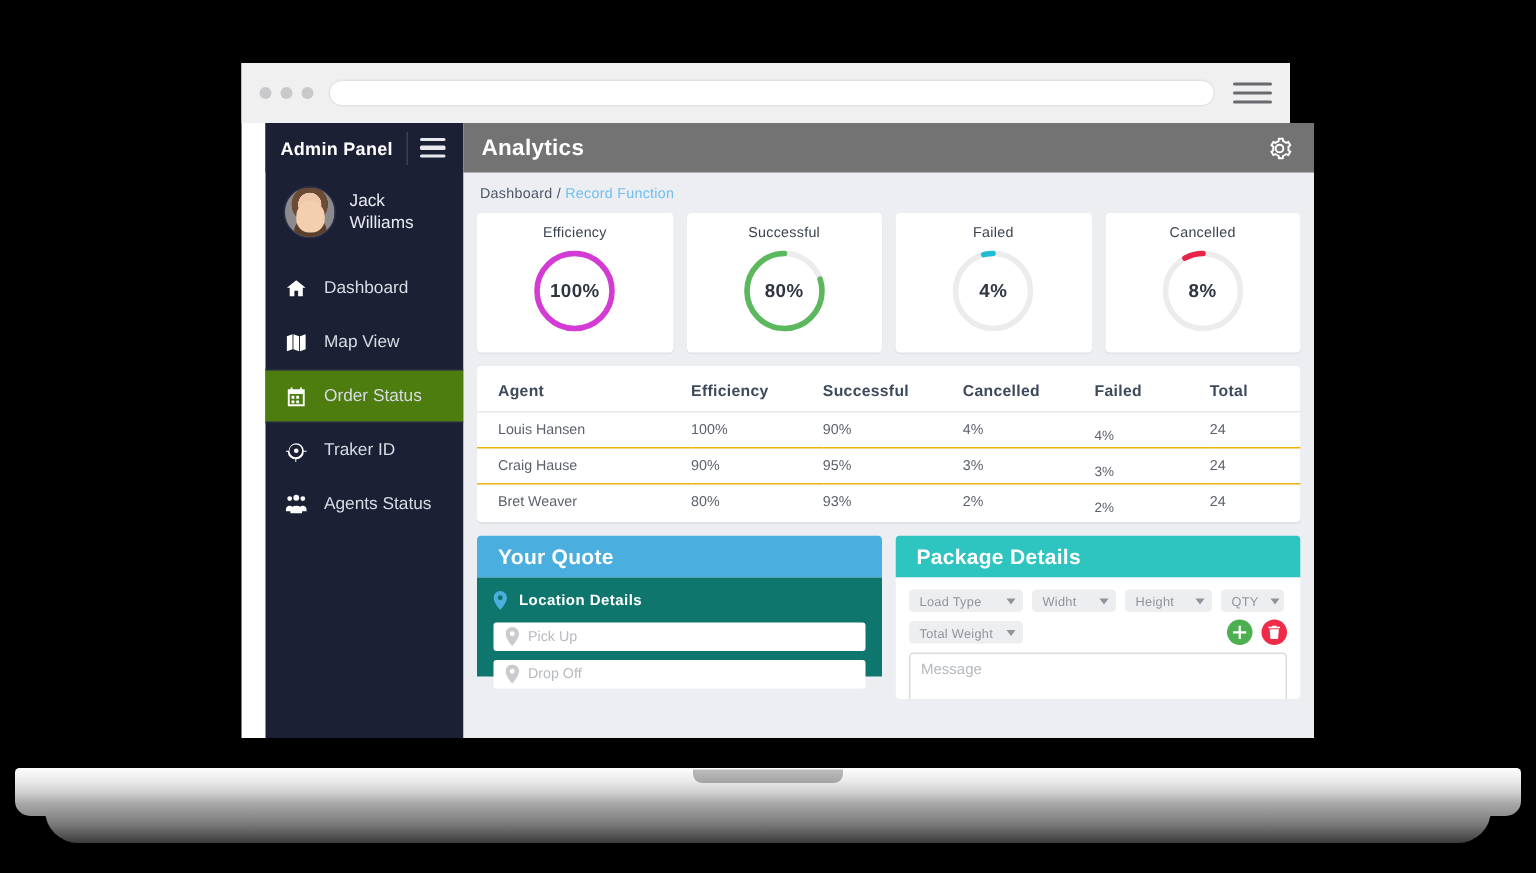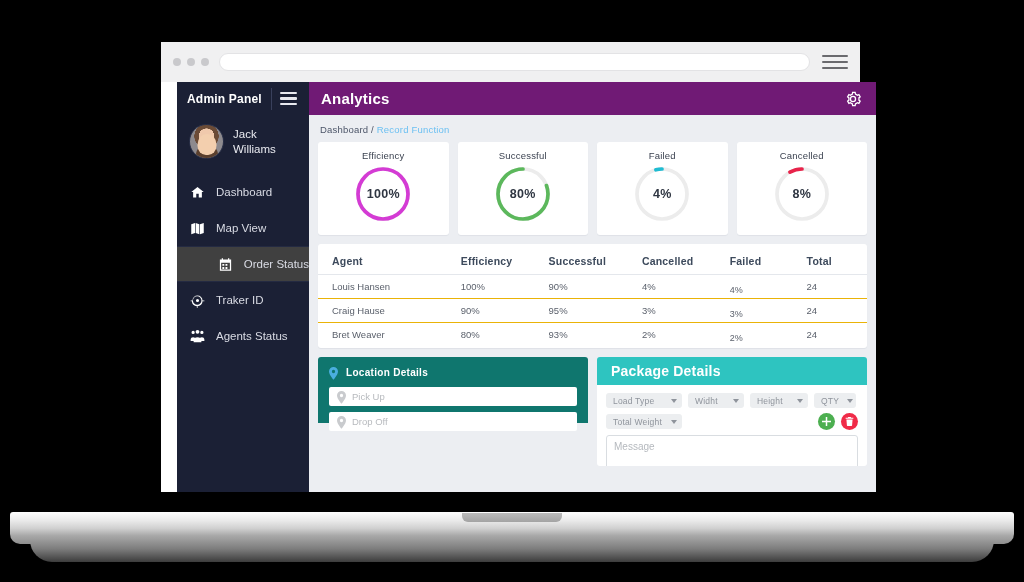--- a/index.html
+++ b/index.html
@@ -88,30 +88,30 @@
   }
   .profile-name { font-size: 11.5px; line-height: 15px; color: #e9eaf0; }
 
   .nav { margin-top: 4px; }
   .nav-item {
     display: flex; align-items: center; gap: 11px;
     height: 36px; padding-left: 13px;
     font-size: 11.5px; color: #d9dbe4;
   }
   .nav-item.active {
-    background: #404040;
-    border-top: 1px solid #242a42; border-bottom: 1px solid #242a42; justify-content: flex-end;
+    background: #4d7c0f;
+    border-top: 1px solid #242a42; border-bottom: 1px solid #242a42;
   }
   .nav-ico { width: 15px; height: 15px; flex-shrink: 0; color: #fff; display: block; }
   .nav-ico svg { width: 15px; height: 15px; display: block; fill: #ffffff; }
 
   
   .content { flex: 1; background: #eceef2; display: flex; flex-direction: column; }
   .topbar {
-    height: 33px; background: #701a75; display: flex; align-items: center;
+    height: 33px; background: #737373; display: flex; align-items: center;
     justify-content: space-between; padding: 0 14px 0 12px;
   }
   .topbar-title { color: #fff; font-size: 15px; font-weight: bold; letter-spacing: .2px; }
   .gear svg { width: 18px; height: 18px; display: block; }
 
   .breadcrumb { padding: 9px 0 7px 11px; font-size: 9.5px; letter-spacing: .2px; }
   .bc-a { color: #4c5568; }
   .bc-b { color: #6cc0f2; }
 
   
@@ -386,20 +386,21 @@
                 <td class="sub">2%</td>
                 <td>24</td>
               </tr>
             </tbody>
           </table>
         </div>
 
         <div class="panels">
 
           <div class="panel quote">
+            <div class="panel-head">Your Quote</div>
             <div class="panel-body">
               <div class="loc-row">
                 <span class="pin">
                   <svg viewBox="0 0 12 17">
                       <path d="M6 0a6 6 0 0 0-6 6c0 4.3 6 11 6 11s6-6.7 6-11a6 6 0 0 0-6-6zm0 8.2A2.2 2.2 0 1 1 6 3.8a2.2 2.2 0 0 1 0 4.4z" fill="#4aaede"></path>
                     </svg>
                 </span>
                 <span class="loc-title">Location Details</span>
               </div>
               <div class="qinput" title="Pick Up">

